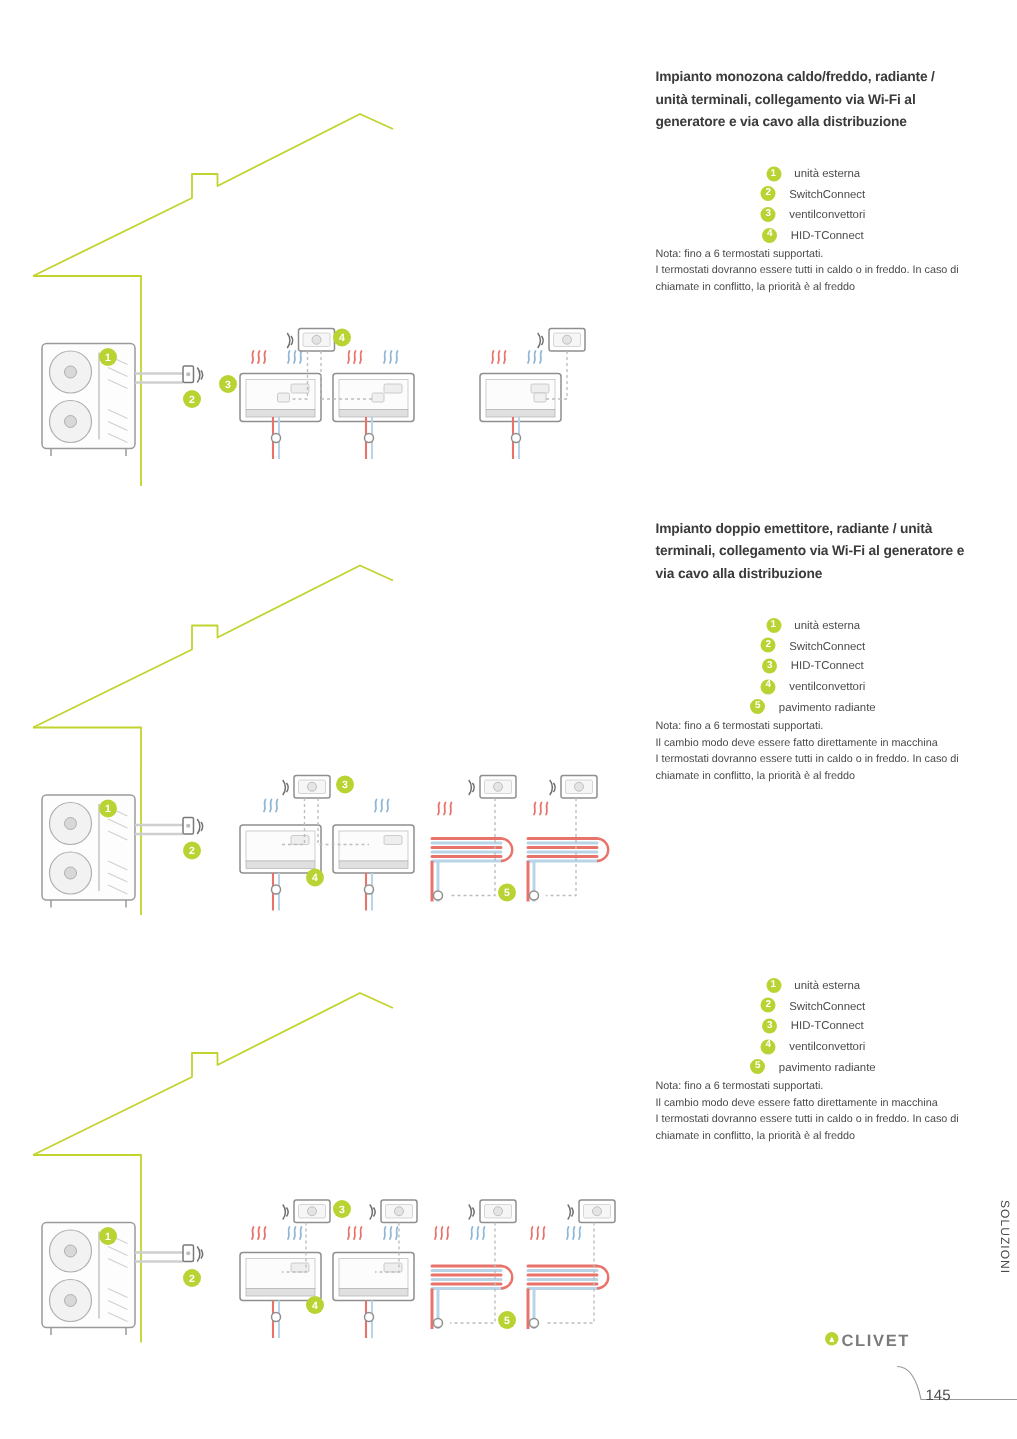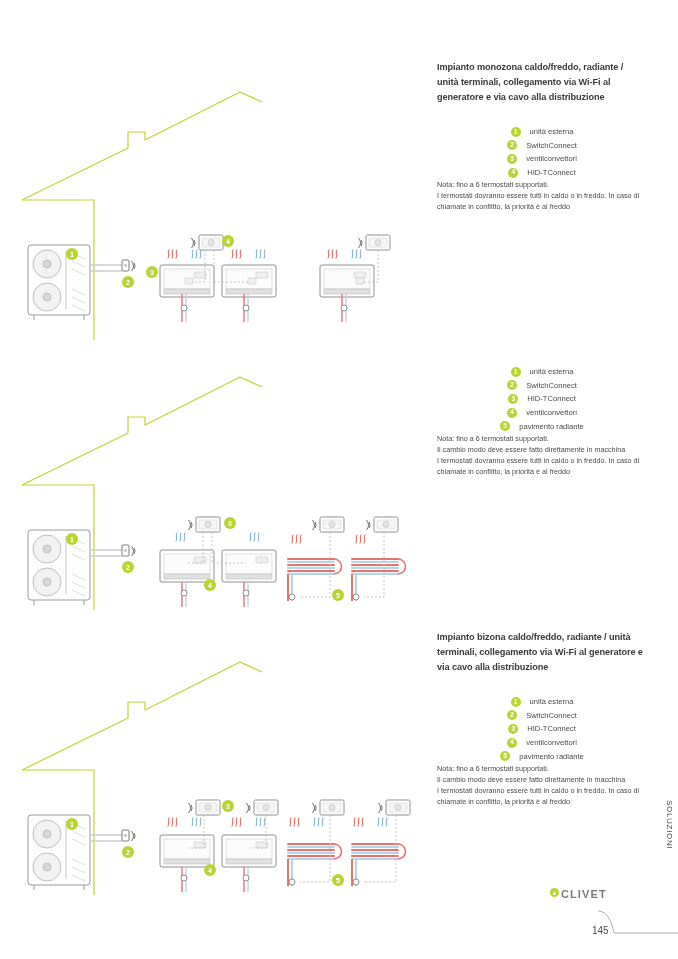--- a/index.html
+++ b/index.html
@@ -6,21 +6,21 @@
   html, body {
     width: 678px; height: 959px;
     background: #ffffff;
     font-family: "Liberation Sans", sans-serif;
     overflow: hidden;
   }
   .page { position: relative; width: 678px; height: 959px; background: #fff; }
 
   
   .section { position: absolute; left: 0; width: 678px; }
-  .sec1 { top: 60px;  height: 280px; padding-left: 36px; }
+  .sec1 { top: 44px;  height: 280px; padding-left: 36px; }
   .sec2 { top: 345px; height: 285px; }
   .sec3 { top: 630px; height: 280px; }
 
   
   .diagram { position: absolute; left: 0; top: 0; width: 430px; height: 100%; }
   .diagram svg { position: absolute; left: 0; top: 0; }
 
   
   .panel { position: absolute; left: 437px; top: 0; width: 210px; }
   .panel-title {
@@ -67,21 +67,21 @@
   .logo-mark::after {
     content: ""; position: absolute; left: 2.6px; top: 3px;
     width: 3.8px; height: 3.8px; background: #fff;
     clip-path: polygon(50% 0, 100% 100%, 0 100%);
   }
   .logo-text {
     margin-left: 2px; font-size: 11px; font-weight: bold;
     color: #7a7a7a; letter-spacing: 1.1px;
   }
   .page-num {
-    position: absolute; left: 592px; top: 925px;
+    position: absolute; left: 617px; top: 925px;
     font-size: 10px; color: #4a4a4a;
   }
 </style>
 </head>
 <body>
 
 <div class="page">
 
   <div class="section sec1">
     <div class="diagram">
@@ -350,20 +350,21 @@
             <text x="210" y="242.6" font-size="7" font-weight="bold" fill="#fff" text-anchor="middle" font-family="Liberation Sans, sans-serif">4</text>
           </g>
         <g>
             <circle cx="338" cy="250" r="6" fill="#b9d332"></circle>
             <text x="338" y="252.6" font-size="7" font-weight="bold" fill="#fff" text-anchor="middle" font-family="Liberation Sans, sans-serif">5</text>
           </g>
       </svg>
     </div>
 
     <div class="panel">
+      <div class="panel-title">Impianto doppio emettitore, radiante / unità terminali, collegamento via Wi-Fi al generatore e via cavo alla distribuzione</div>
       <div class="legend">
         <div class="legend-row">
           <span class="badge">1</span>
           <span class="legend-label">unità esterna</span>
         </div>
         <div class="legend-row">
           <span class="badge">2</span>
           <span class="legend-label">SwitchConnect</span>
         </div>
         <div class="legend-row">
@@ -501,21 +502,20 @@
             <text x="210" y="242.6" font-size="7" font-weight="bold" fill="#fff" text-anchor="middle" font-family="Liberation Sans, sans-serif">4</text>
           </g>
         <g>
             <circle cx="338" cy="250" r="6" fill="#b9d332"></circle>
             <text x="338" y="252.6" font-size="7" font-weight="bold" fill="#fff" text-anchor="middle" font-family="Liberation Sans, sans-serif">5</text>
           </g>
       </svg>
     </div>
 
     <div class="panel">
-      <div class="panel-title">Impianto bizona caldo/freddo, radiante / unità terminali, collegamento via Wi-Fi al generatore e via cavo alla distribuzione</div>
       <div class="legend">
         <div class="legend-row">
           <span class="badge">1</span>
           <span class="legend-label">unità esterna</span>
         </div>
         <div class="legend-row">
           <span class="badge">2</span>
           <span class="legend-label">SwitchConnect</span>
         </div>
         <div class="legend-row">

